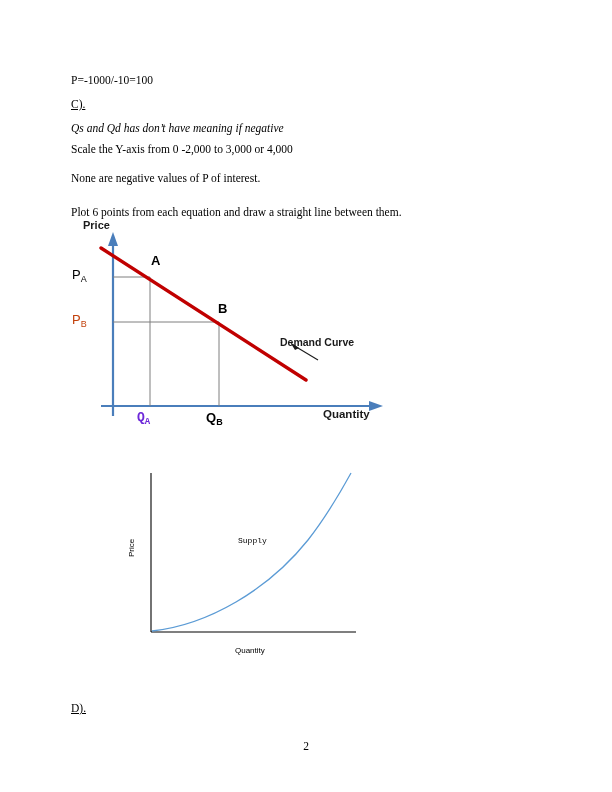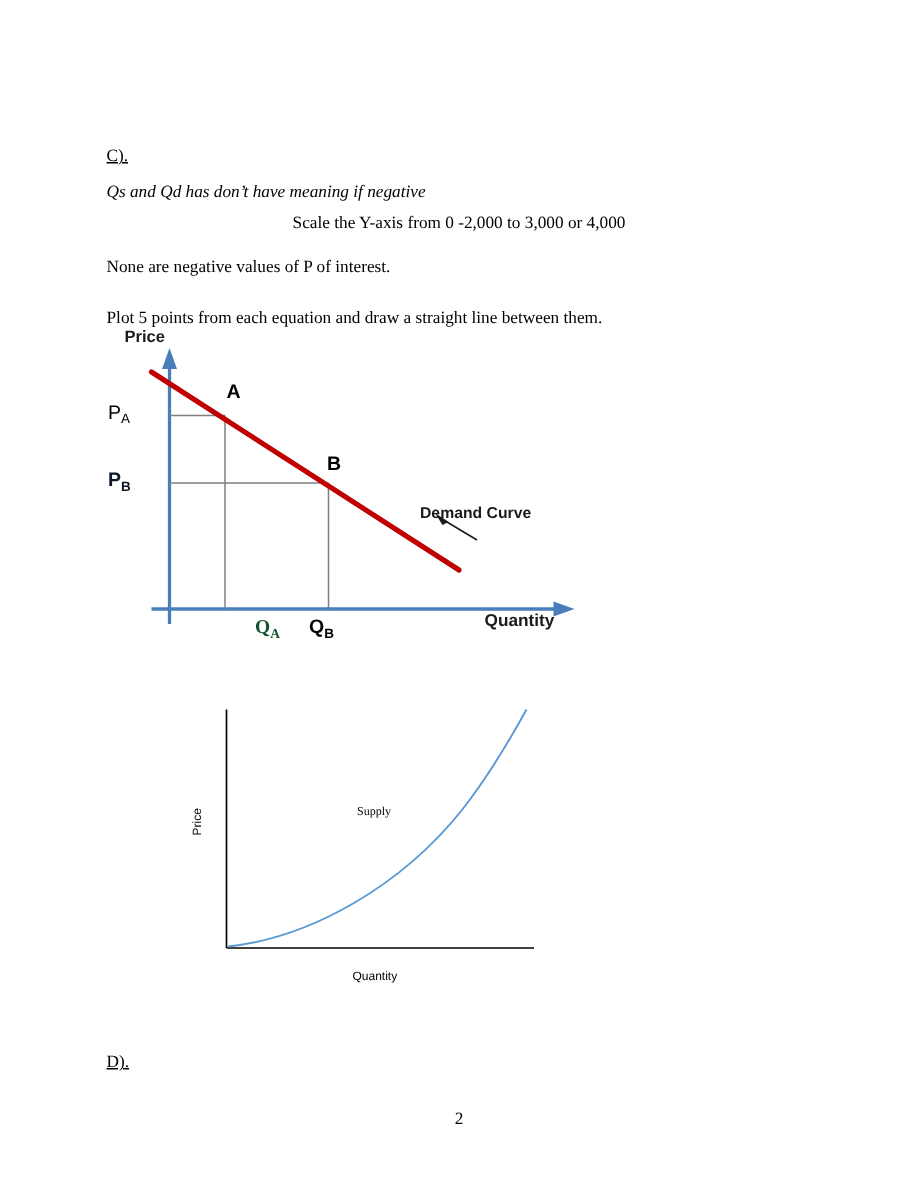--- a/index.html
+++ b/index.html
@@ -69,40 +69,43 @@
     left: 71px;
     top: 702px;
     font-size: 11.5px;
   }
 </style>
 </head>
 <body>
 
 <div class="page">
 
+  <div class="text-block" style="top:70px;">
+    <div class="line">P=-1000/-10=100</div>
+  </div>
 
   <div class="text-block" style="top:94px;">
     <div class="line underline">C).</div>
   </div>
 
   <div class="text-block" style="top:118px;font-style:italic;">
     <div class="line">Qs and Qd has don’t have meaning if negative</div>
   </div>
 
-  <div class="text-block" style="top:139px;text-align:center;">
+  <div class="text-block" style="top:139px;">
     <div class="line">Scale the Y-axis from 0 -2,000 to 3,000 or 4,000</div>
   </div>
 
   <div class="text-block" style="top:168px;">
     <div class="line">None are negative values of P of interest.</div>
   </div>
 
 
   <div class="text-block" style="top:202px;">
-    <div class="line">Plot 5 points from each equation and draw a straight line between them.</div>
+    <div class="line">Plot 6 points from each equation and draw a straight line between them.</div>
   </div>
 
   <div class="fig-demand">
     <svg width="330" height="215" viewBox="0 0 330 215" xmlns="http://www.w3.org/2000/svg">
 
       <g>
         <line x1="42" y1="196" x2="42" y2="22" stroke="#4a7ebb" stroke-width="2.2"></line>
         <polygon points="42,12 37,26 47,26" fill="#4a7ebb"></polygon>
       </g>
 
@@ -133,25 +136,25 @@
     <div style="position:absolute; left:252px; top:188px; font-family:'Liberation Sans',sans-serif; font-size:11.5px; font-weight:bold; color:#1a1a1a;">Quantity</div>
 
     <div style="position:absolute; left:80px; top:33px; font-family:'Liberation Sans',sans-serif; font-size:13px; font-weight:bold; color:#000;">A</div>
 
     <div style="position:absolute; left:147px; top:81px; font-family:'Liberation Sans',sans-serif; font-size:13px; font-weight:bold; color:#000;">B</div>
 
     <div style="position:absolute; left:1px; top:47px; font-family:'Liberation Sans',sans-serif; font-size:13px; font-weight:normal; color:#000;">
       <span>P</span><span style="font-size:9px; vertical-align:-3px;">A</span>
     </div>
 
-    <div style="position:absolute; left:1px; top:92px; font-family:'Liberation Sans',sans-serif; font-size:13px; font-weight:bold; color:#0f172a;">
+    <div style="position:absolute; left:1px; top:92px; font-family:'Liberation Sans',sans-serif; font-size:13px; font-weight:normal; color:#c2410c;">
       <span>P</span><span style="font-size:9px; vertical-align:-3px;">B</span>
     </div>
 
-    <div style="position:absolute; left:66px; top:190px; font-family:Liberation Serif, serif; font-size:13px; font-weight:bold; color:#14532d;margin-left:33px;">
+    <div style="position:absolute; left:66px; top:190px; font-family:Liberation Mono, monospace; font-size:13px; font-weight:bold; color:#6d28d9;">
       <span>Q</span><span style="font-size:9px; vertical-align:-3px;">A</span>
     </div>
 
     <div style="position:absolute; left:135px; top:190px; font-family:'Liberation Sans',sans-serif; font-size:13px; font-weight:bold; color:#000;">
       <span>Q</span><span style="font-size:9px; vertical-align:-3px;">B</span>
     </div>
 
     <div style="position:absolute; left:209px; top:116px; font-family:'Liberation Sans',sans-serif; font-size:10.5px; font-weight:bold; color:#1a1a1a;">Demand Curve</div>
   </div>
 
@@ -159,21 +162,21 @@
     <svg width="260" height="200" viewBox="0 0 260 200" xmlns="http://www.w3.org/2000/svg">
       <g>
         <line x1="33" y1="8" x2="33" y2="167" stroke="#000000" stroke-width="1.1"></line>
         <line x1="33" y1="167" x2="238" y2="167" stroke="#000000" stroke-width="1.1"></line>
       </g>
       <g>
         <path d="M 34 166 C 90 160, 150 125, 190 75 C 208 52, 222 28, 233 8" fill="none" stroke="#5b9bd5" stroke-width="1.3"></path>
       </g>
     </svg>
 
-    <div style="position:absolute; left:120px; top:71px; font-family:Liberation Serif, serif; font-size:8px; color:#000;">Supply</div>
+    <div style="position:absolute; left:120px; top:71px; font-family:Liberation Mono, monospace; font-size:8px; color:#000;">Supply</div>
 
     <div style="position:absolute; left:117px; top:181px; font-family:'Liberation Sans',sans-serif; font-size:8px; color:#000;">Quantity</div>
 
     <div style="position:absolute; left:9px; top:92px; transform:rotate(-90deg); transform-origin:left top; font-family:'Liberation Sans',sans-serif; font-size:8px; color:#000;">Price</div>
   </div>
 
   <div class="label-d">
     <span class="underline">D).</span>
   </div>
 

